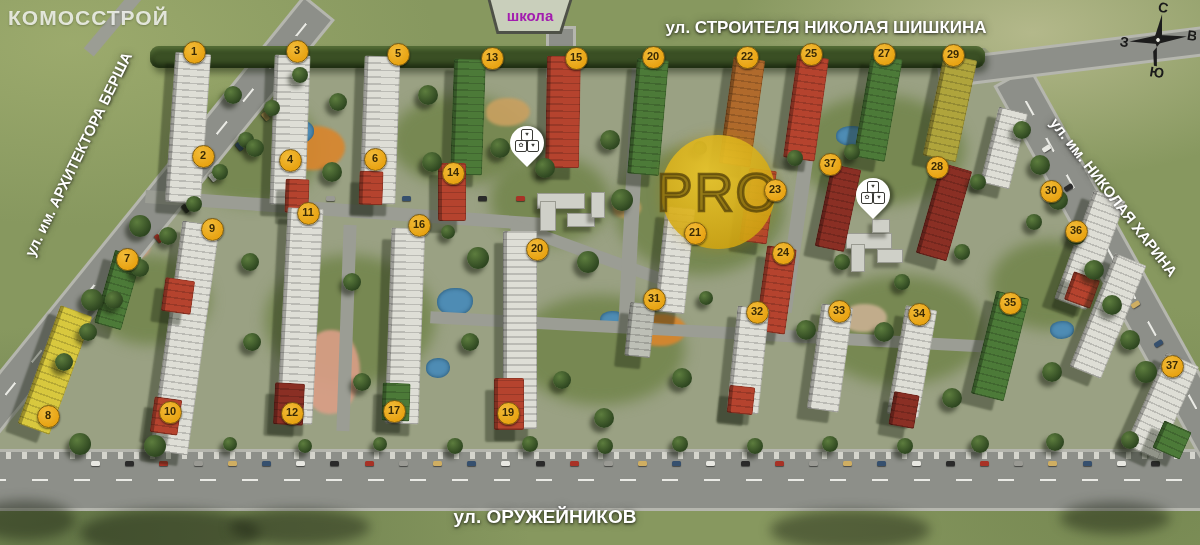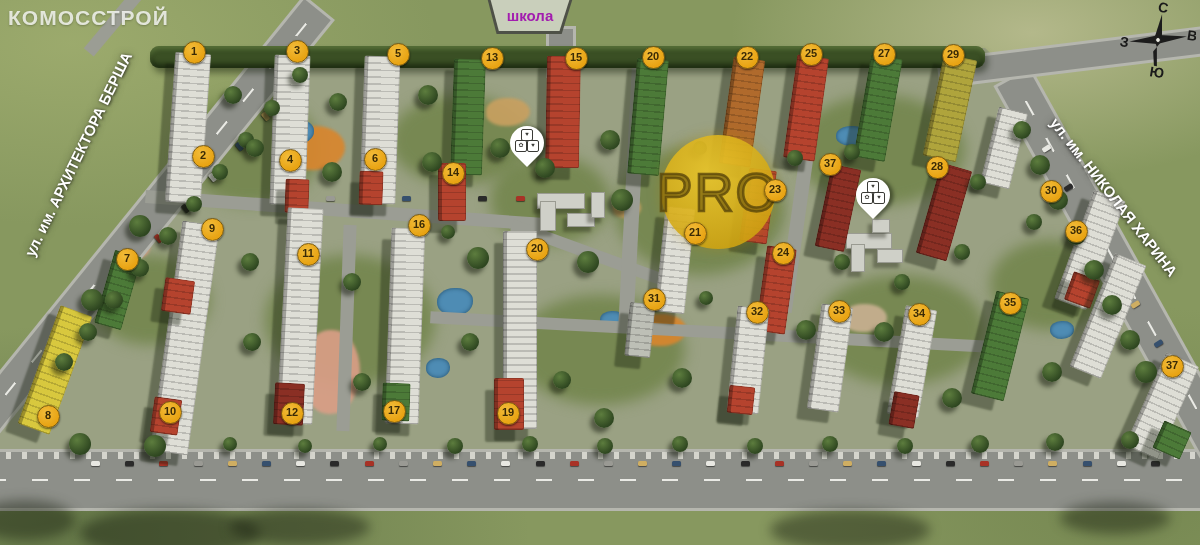--- a/index.html
+++ b/index.html
@@ -77,20 +77,22 @@
       <polygon points="10,44 38,33 66,30 38,42" fill="#1c1c1c"></polygon>
       <polygon points="38,45 41,64 38,64 35,50" fill="#1c1c1c"></polygon>
       <circle cx="38" cy="38" r="2.4" fill="#e8e8e0" stroke="#1c1c1c"></circle>
       <text id="cmp-n" x="38" y="10" font-size="14" font-weight="bold" fill="#1a1a1a" text-anchor="middle">С</text>
       <text id="cmp-s" x="42" y="75" font-size="14" font-weight="bold" fill="#1a1a1a" text-anchor="middle">Ю</text>
       <text id="cmp-w" x="5" y="50" font-size="14" font-weight="bold" fill="#1a1a1a" text-anchor="middle">З</text>
       <text id="cmp-e" x="71" y="33" font-size="14" font-weight="bold" fill="#1a1a1a" text-anchor="middle">В</text>
     </g>
   </svg>
 
+  <div class="street-label" style="left:656px;top:18px;width:340px;font-size:17px;">ул. СТРОИТЕЛЯ НИКОЛАЯ ШИШКИНА</div>
+  <div class="street-label" style="left:415px;top:506px;width:260px;font-size:19px;">ул. ОРУЖЕЙНИКОВ</div>
   <div class="street-label" style="left:-33px;top:148px;width:220px;font-size:15px;transform:rotate(-64deg);">ул. им. АРХИТЕКТОРА БЕРША</div>
   <div class="street-label" style="left:1017px;top:186px;width:190px;font-size:15px;transform:rotate(52deg);">ул. им. НИКОЛАЯ ХАРИНА</div>
 
   <div class="watermark">PRO</div>
 
 <div class="site" style="clip-path: polygon(320px 48px, 985px 48px, 1032px 92px, 1210px 452px, -50px 452px);"></div>
     <div class="yard" style="left: 180px; top: 95px; width: 140px; height: 110px; background: rgba(110, 130, 70, 0.8);"></div>
     <div class="yard" style="left: 390px; top: 95px; width: 140px; height: 90px; background: rgba(110, 130, 70, 0.8);"></div>
     <div class="yard" style="left: 615px; top: 145px; width: 170px; height: 130px; background: rgba(110, 130, 70, 0.8);"></div>
     <div class="yard" style="left: 795px; top: 95px; width: 170px; height: 110px; background: rgba(110, 130, 70, 0.8);"></div>
@@ -321,21 +323,21 @@
     <div class="marker" style="left: 182.5px; top: 40.5px; background: radial-gradient(circle at 38% 32%, rgb(242, 188, 58), rgb(232, 163, 18) 70%); color: rgb(58, 42, 5);">1</div>
     <div class="marker" style="left: 191.5px; top: 144.5px; background: radial-gradient(circle at 38% 32%, rgb(242, 188, 58), rgb(232, 163, 18) 70%); color: rgb(58, 42, 5);">2</div>
     <div class="marker" style="left: 285.5px; top: 39.5px; background: radial-gradient(circle at 38% 32%, rgb(242, 188, 58), rgb(232, 163, 18) 70%); color: rgb(58, 42, 5);">3</div>
     <div class="marker" style="left: 278.5px; top: 148.5px; background: radial-gradient(circle at 38% 32%, rgb(242, 188, 58), rgb(232, 163, 18) 70%); color: rgb(58, 42, 5);">4</div>
     <div class="marker" style="left: 386.5px; top: 42.5px; background: radial-gradient(circle at 38% 32%, rgb(242, 188, 58), rgb(232, 163, 18) 70%); color: rgb(58, 42, 5);">5</div>
     <div class="marker" style="left: 363.5px; top: 147.5px; background: radial-gradient(circle at 38% 32%, rgb(242, 188, 58), rgb(232, 163, 18) 70%); color: rgb(58, 42, 5);">6</div>
     <div class="marker" style="left: 115.5px; top: 247.5px; background: radial-gradient(circle at 38% 32%, rgb(242, 188, 58), rgb(232, 163, 18) 70%); color: rgb(58, 42, 5);">7</div>
     <div class="marker" style="left: 36.5px; top: 404.5px; background: radial-gradient(circle at 38% 32%, rgb(242, 188, 58), rgb(232, 163, 18) 70%); color: rgb(58, 42, 5);">8</div>
     <div class="marker" style="left: 200.5px; top: 217.5px; background: radial-gradient(circle at 38% 32%, rgb(242, 188, 58), rgb(232, 163, 18) 70%); color: rgb(58, 42, 5);">9</div>
     <div class="marker" style="left: 158.5px; top: 400.5px; background: radial-gradient(circle at 38% 32%, rgb(242, 188, 58), rgb(232, 163, 18) 70%); color: rgb(58, 42, 5);">10</div>
-    <div class="marker" style="left: 296.5px; top: 201.5px; background: radial-gradient(circle at 38% 32%, rgb(242, 188, 58), rgb(232, 163, 18) 70%); color: rgb(58, 42, 5); margin-top: 41px;">11</div>
+    <div class="marker" style="left: 296.5px; top: 201.5px; background: radial-gradient(circle at 38% 32%, rgb(242, 188, 58), rgb(232, 163, 18) 70%); color: rgb(58, 42, 5);">11</div>
     <div class="marker" style="left: 280.5px; top: 401.5px; background: radial-gradient(circle at 38% 32%, rgb(242, 188, 58), rgb(232, 163, 18) 70%); color: rgb(58, 42, 5);">12</div>
     <div class="marker" style="left: 480.5px; top: 46.5px; background: radial-gradient(circle at 38% 32%, rgb(242, 188, 58), rgb(232, 163, 18) 70%); color: rgb(58, 42, 5);">13</div>
     <div class="marker" style="left: 441.5px; top: 161.5px; background: radial-gradient(circle at 38% 32%, rgb(242, 188, 58), rgb(232, 163, 18) 70%); color: rgb(58, 42, 5);">14</div>
     <div class="marker" style="left: 564.5px; top: 46.5px; background: radial-gradient(circle at 38% 32%, rgb(242, 188, 58), rgb(232, 163, 18) 70%); color: rgb(58, 42, 5);">15</div>
     <div class="marker" style="left: 407.5px; top: 213.5px; background: radial-gradient(circle at 38% 32%, rgb(242, 188, 58), rgb(232, 163, 18) 70%); color: rgb(58, 42, 5);">16</div>
     <div class="marker" style="left: 382.5px; top: 399.5px; background: radial-gradient(circle at 38% 32%, rgb(242, 188, 58), rgb(232, 163, 18) 70%); color: rgb(58, 42, 5);">17</div>
     <div class="marker" style="left: 525.5px; top: 237.5px; background: radial-gradient(circle at 38% 32%, rgb(242, 188, 58), rgb(232, 163, 18) 70%); color: rgb(58, 42, 5);">20</div>
     <div class="marker" style="left: 496.5px; top: 401.5px; background: radial-gradient(circle at 38% 32%, rgb(242, 188, 58), rgb(232, 163, 18) 70%); color: rgb(58, 42, 5);">19</div>
     <div class="marker" style="left: 641.5px; top: 45.5px; background: radial-gradient(circle at 38% 32%, rgb(242, 188, 58), rgb(232, 163, 18) 70%); color: rgb(58, 42, 5);">20</div>
     <div class="marker" style="left: 683.5px; top: 221.5px; background: radial-gradient(circle at 38% 32%, rgb(242, 188, 58), rgb(232, 163, 18) 70%); color: rgb(58, 42, 5);">21</div>

